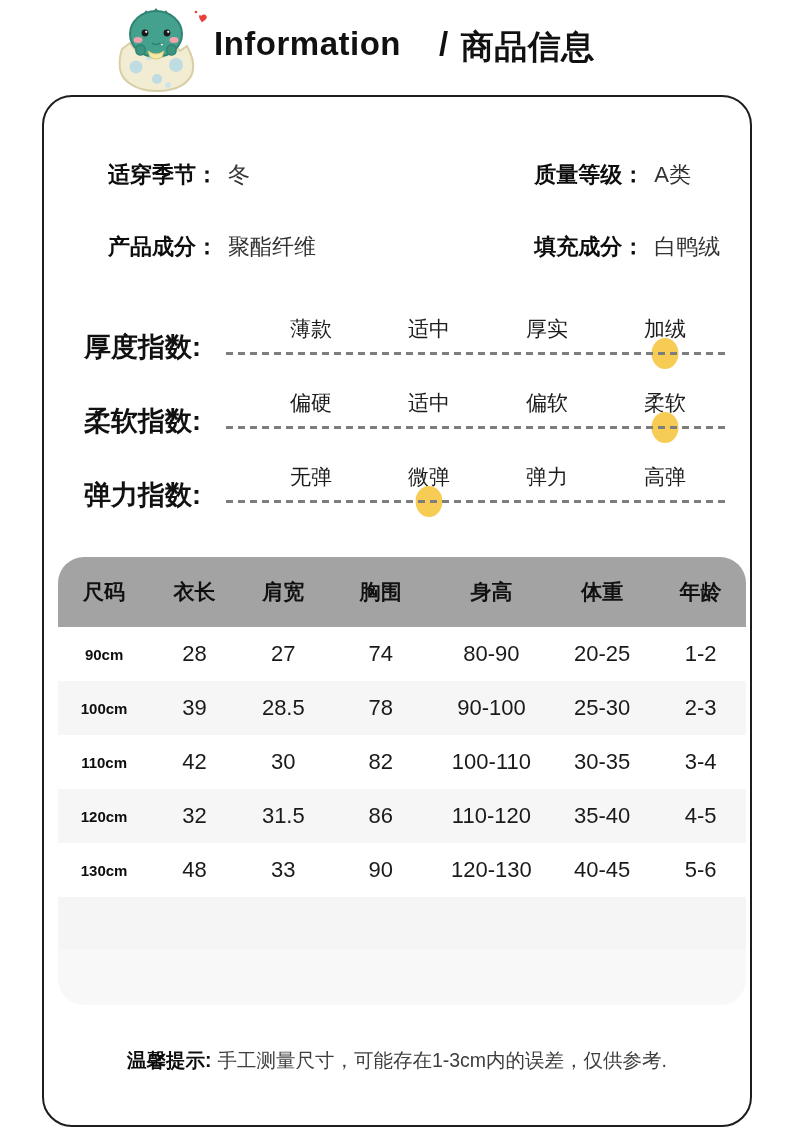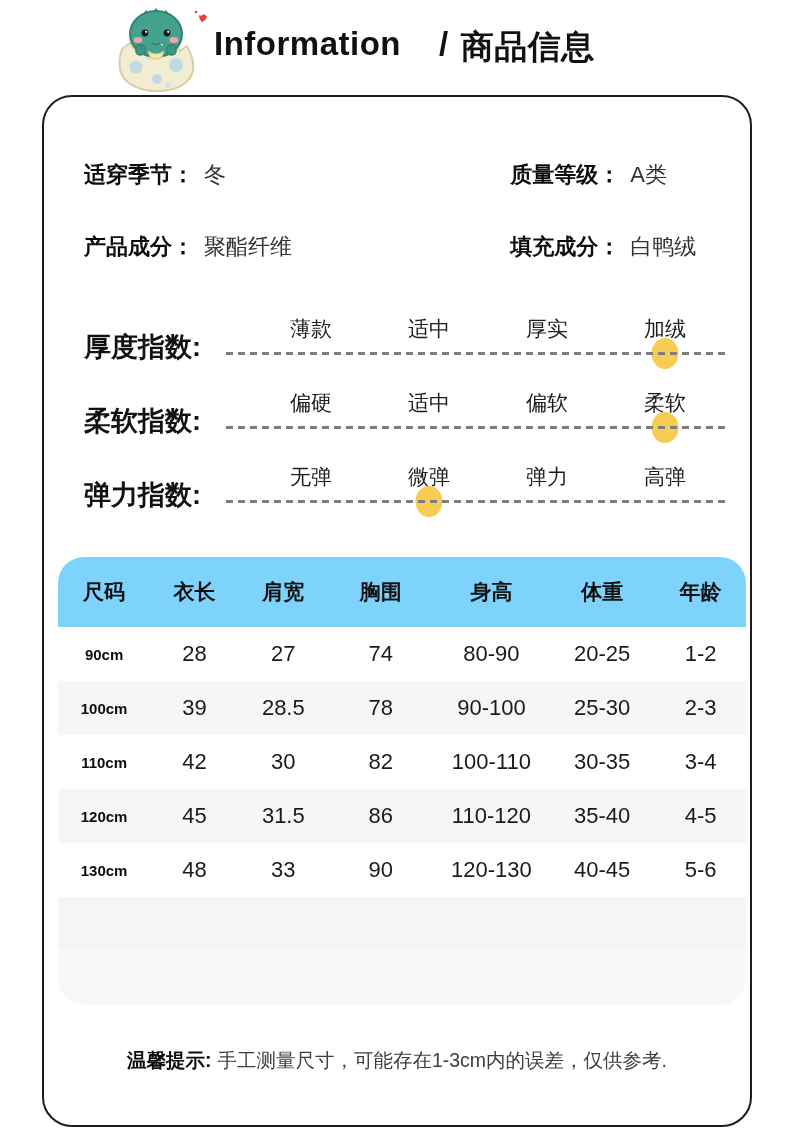--- a/index.html
+++ b/index.html
@@ -15,21 +15,21 @@
   .title .slash { margin-right:12px; font-weight:700; }
 
   
   .card { position:relative; margin:0 38px 0 42px; height:1032px;
     border:2px solid #1d1d1d; border-radius:30px; background:#fff; overflow:hidden; }
 
   
   .attrs { display:grid; grid-template-columns:66% 34%; row-gap:44px;
     padding:64px 20px 0 40px; font-size:22px; line-height:28px; }
   .attr { display:flex; align-items:baseline; white-space:nowrap; }
-  .attr-label { font-weight:800; color:#0d0d0d; }
+  .attr-label { font-weight:800; color:#0d0d0d;margin-left:24px; }
   .attr-value { font-weight:400; color:#333; margin-left:10px; }
 
   
   .indexes { padding:36px 20px 0 40px; }
   .index-row { display:flex; height:74px; }
   .index-label { width:142px; font-size:27px; font-weight:800; align-self:flex-end;
     padding-bottom:6px; white-space:nowrap; }
   .index-track { flex:1; position:relative; }
   .opts { position:absolute; left:26px; right:6px; bottom:30px; display:flex; z-index:1;justify-content:space-between; }
   .opt { flex:1; text-align:center; font-size:21px; color:#1c1c1c; position:relative;
@@ -38,21 +38,21 @@
     background:repeating-linear-gradient(90deg,#7d7d7d 0 7px,transparent 7px 12px); }
   .dot { position:absolute; left:50%; top:100%; margin-top:-3px;
     transform:translateX(-50%); width:27px; height:31px; border-radius:50%;
     background:#F6C845; opacity:.92; }
 
   
   .size-table { margin:38px 4px 0 14px; font-size:22px; }
   .trow { display:grid;
     grid-template-columns:13.4% 12.9% 12.9% 15.4% 16.8% 15.4% 13.2%;
     align-items:center; text-align:center; }
-  .thead { background:#7dd3fc; height:70px; border-radius:26px 26px 0 0;
+  .thead { background:#a3a3a3; height:70px; border-radius:26px 26px 0 0;
     font-weight:800; font-size:21px; }
   .tdata { height:54px; font-weight:400; color:#1a1a1a; }
   .tdata:nth-child(odd) { background:#F6F6F6; }
   .tdata .c0 { font-weight:600; font-size:15px; color:#0d0d0d; }
   .filler-1 { height:52px; background:#F5F5F5; }
   .filler-2 { height:56px; background:#F8F8F8; border-radius:0 0 26px 26px; }
 
   
   .note { margin-top:42px; text-align:center; font-size:19.5px; color:#3e3e3e; }
   .note .note-label { font-weight:800; color:#0d0d0d; margin-right:6px; }
@@ -198,21 +198,21 @@
       <div class="c0">110cm</div>
       <div>42</div>
       <div>30</div>
       <div>82</div>
       <div>100-110</div>
       <div>30-35</div>
       <div>3-4</div>
     </div>
     <div class="trow tdata">
       <div class="c0">120cm</div>
-      <div>45</div>
+      <div>32</div>
       <div>31.5</div>
       <div>86</div>
       <div>110-120</div>
       <div>35-40</div>
       <div>4-5</div>
     </div>
     <div class="trow tdata">
       <div class="c0">130cm</div>
       <div>48</div>
       <div>33</div>

